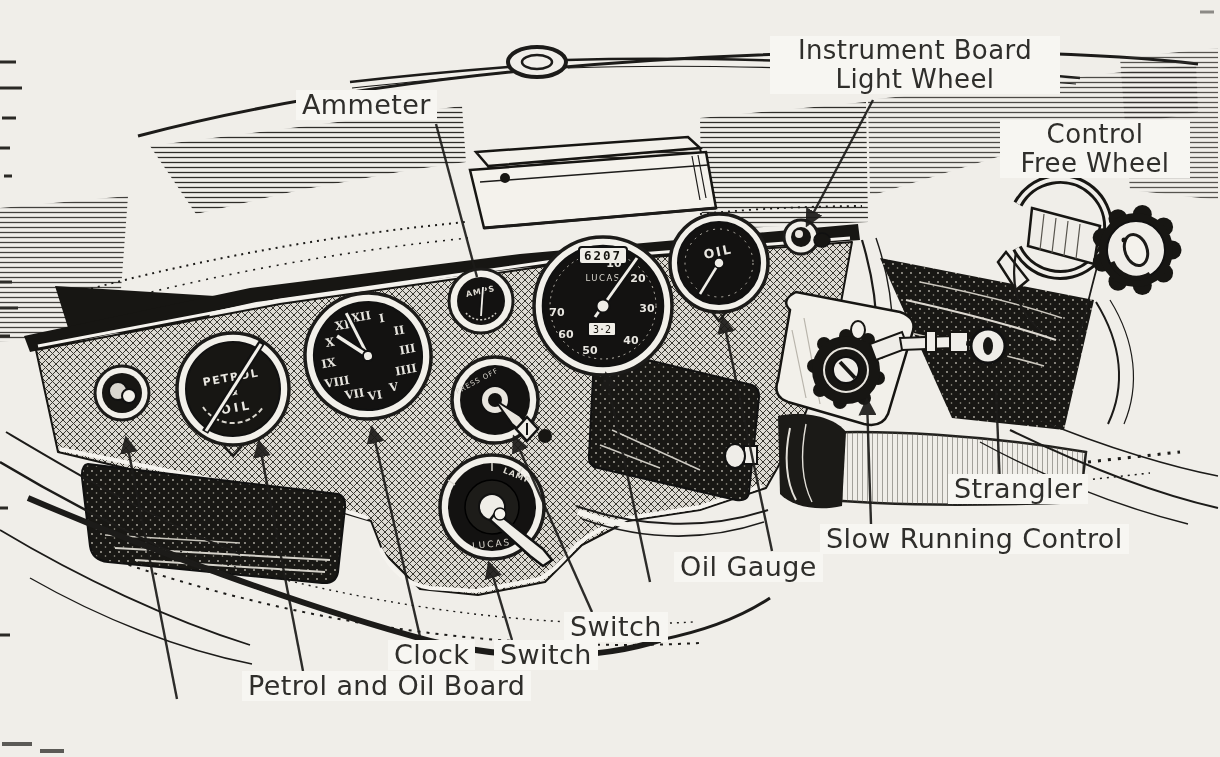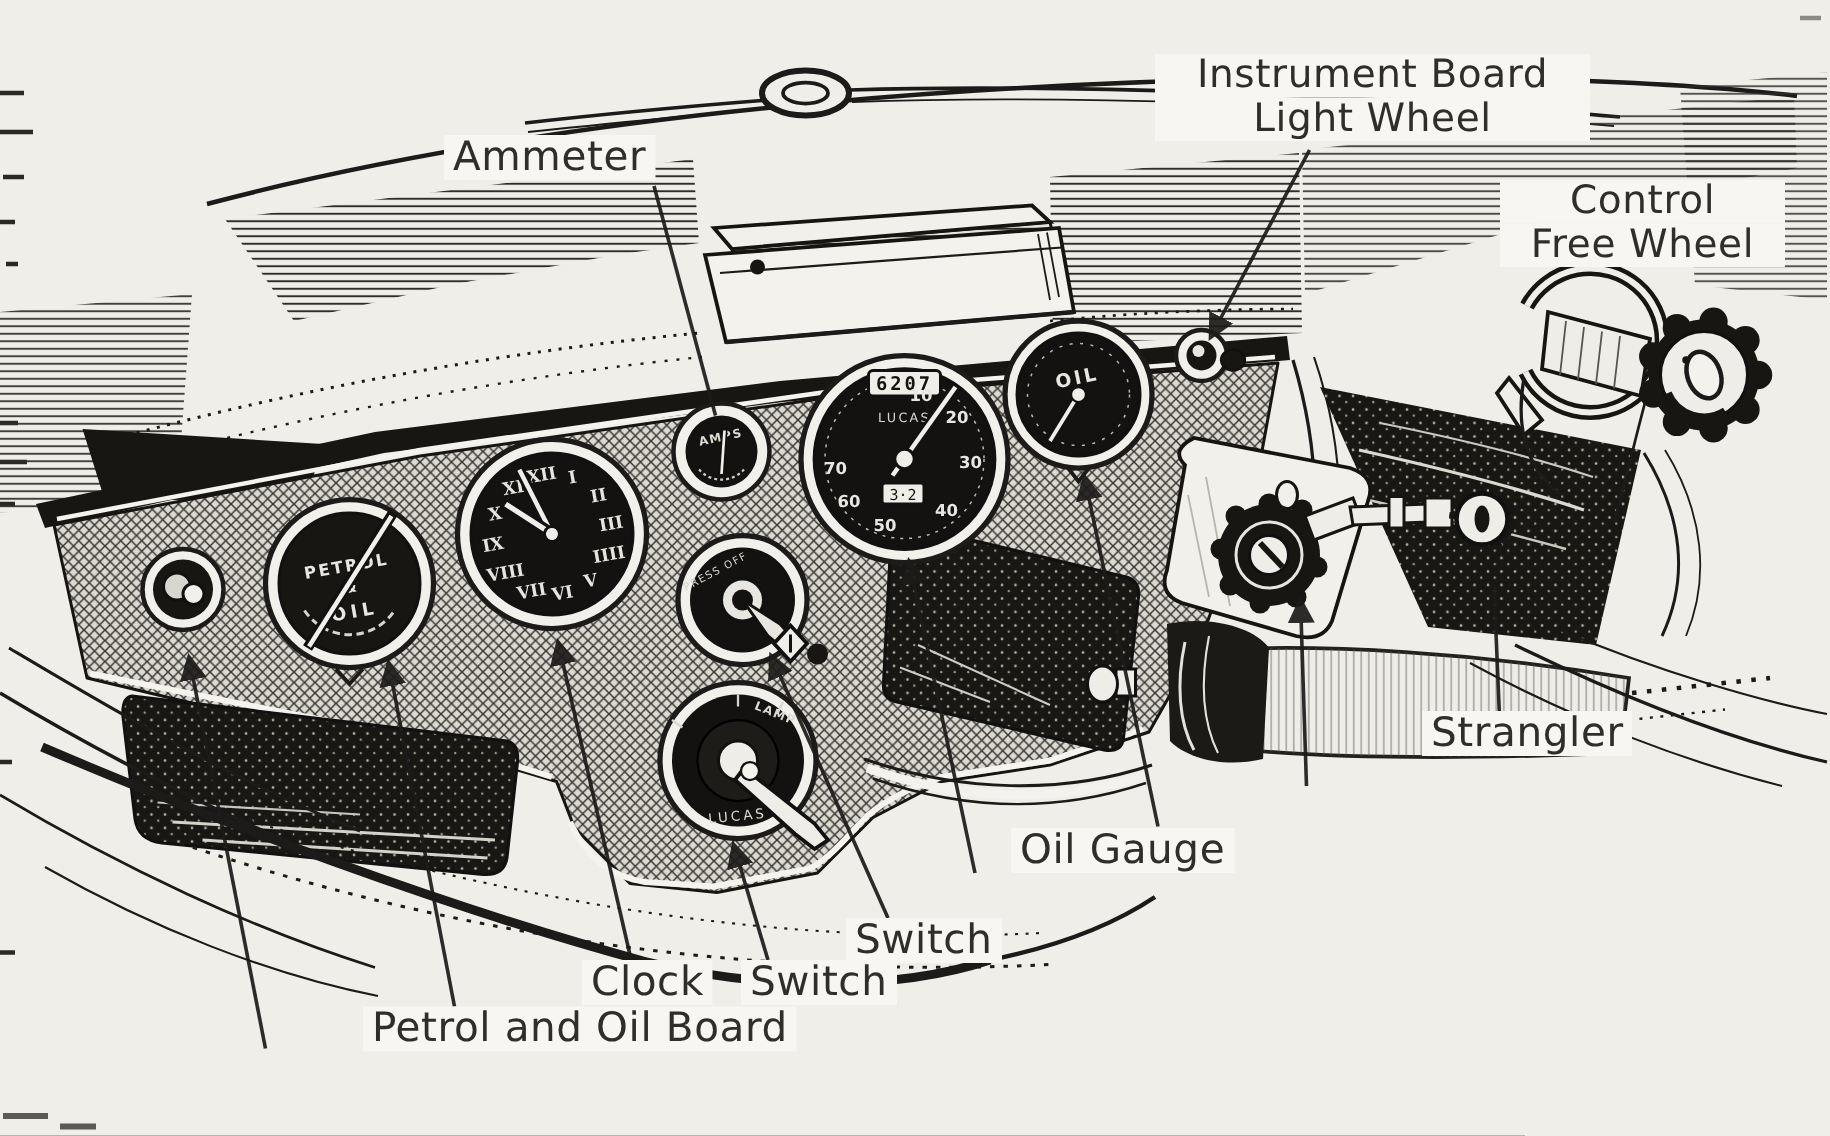--- a/index.html
+++ b/index.html
@@ -348,18 +348,19 @@
   <div>Instrument Board</div>
   <div>Light Wheel</div>
 </div>
 
 <div class="label small multi center" style="left:1000px;top:120px;width:190px">
   <div>Control</div>
   <div>Free Wheel</div>
 </div>
 
 <div class="label" style="left:948px;top:474px">Strangler</div>
+<div class="label" style="left:820px;top:524px">Slow Running Control</div>
 <div class="label" style="left:674px;top:552px">Oil Gauge</div>
 <div class="label" style="left:564px;top:612px">Switch</div>
 <div class="label" style="left:388px;top:640px">Clock</div>
 <div class="label" style="left:494px;top:640px">Switch</div>
 <div class="label" style="left:242px;top:671px">Petrol and Oil Board</div>
 </div>
 
 </body></html>

